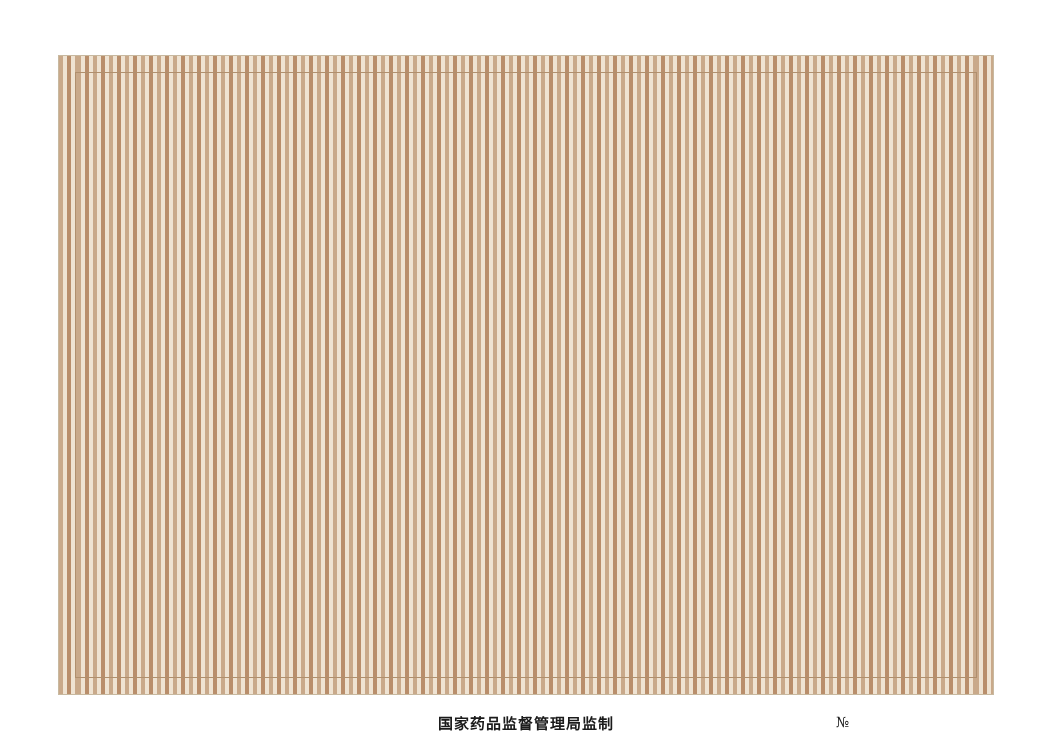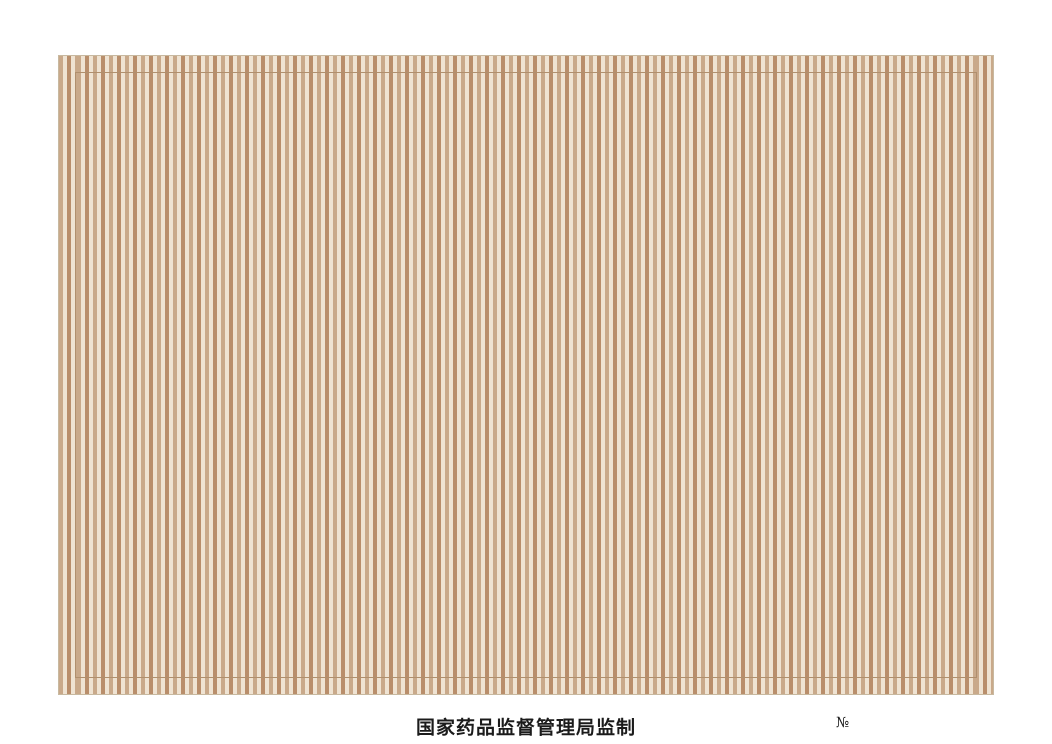--- a/index.html
+++ b/index.html
@@ -292,21 +292,21 @@
   }
 
   
   .footer-maker {
     position: absolute;
     left: 0; right: 0;
     top: 712px;
     text-align: center;
     font-family: "DejaVu Serif", "Liberation Serif", serif;
     font-weight: 700;
-    font-size: 19px;
+    font-size: 15px;
     color: #1b1b1b;
     letter-spacing: 1px;
   }
   .footer-no {
     position: absolute;
     left: 836px;
     top: 714px;
     font-family: "DejaVu Serif", "Liberation Serif", serif;
     font-size: 14px;
     color: #1b1b1b;

